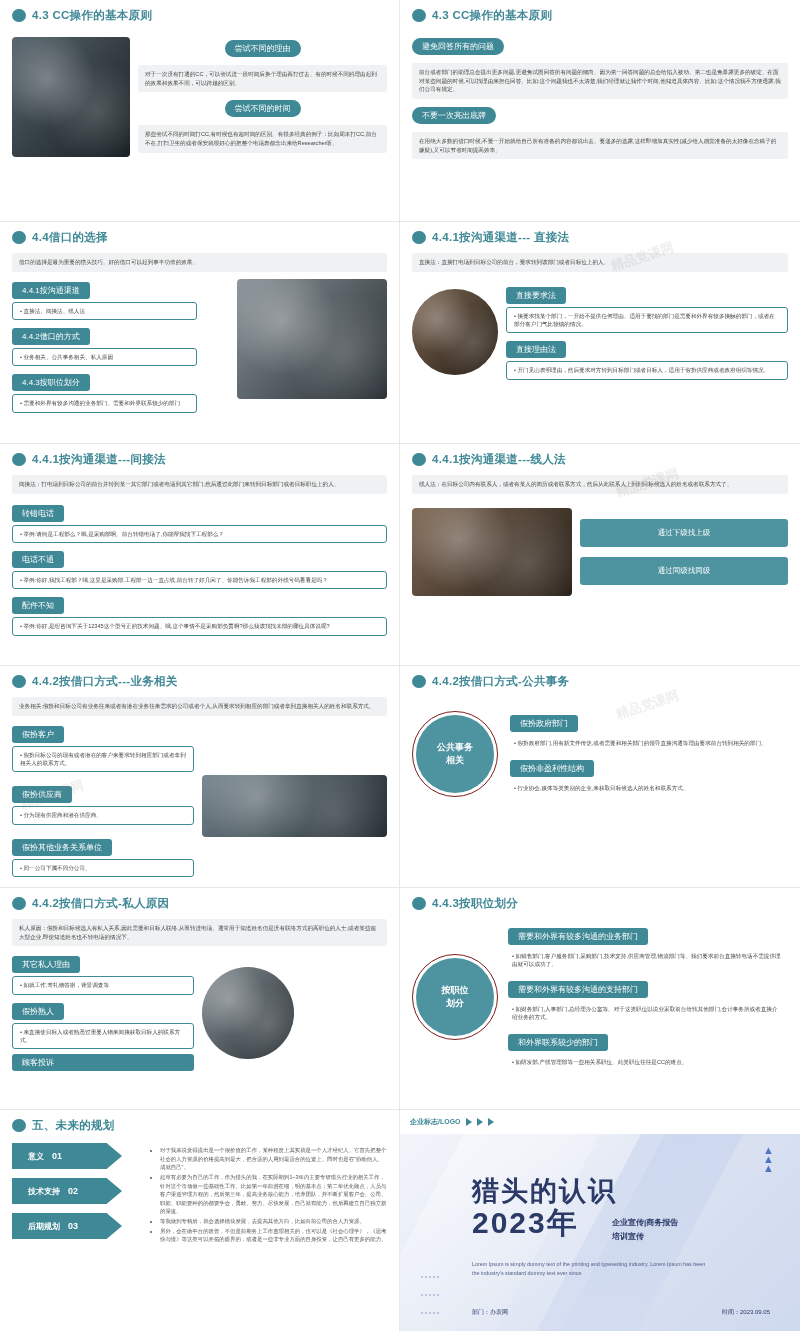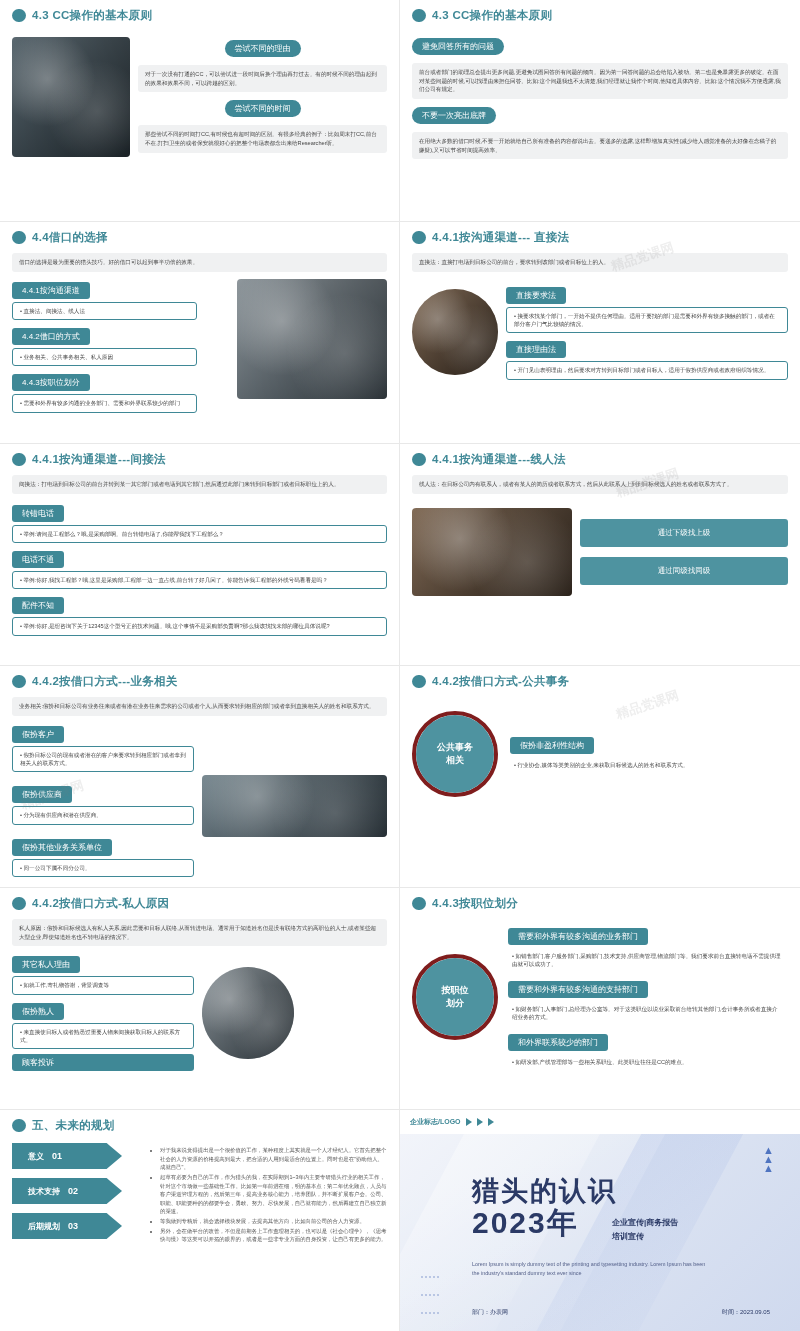--- a/index.html
+++ b/index.html
@@ -141,21 +141,21 @@
   }
   .arrowbox .num { font-size:9px; }
 
   .circ-badge {
     width:78px;height:78px;border-radius:50%;
     background:#4e93a0;color:#fff;display:flex;align-items:center;justify-content:center;
     text-align:center;font-size:9px;font-weight:bold;line-height:1.45;
     flex:0 0 auto;
   }
   .circ-outline {
-    width:86px;height:86px;border-radius:50%;border:4px solid #7f1d1d;
+    width:86px;height:86px;border-radius:50%;border:1px solid #7f1d1d;
     display:flex;align-items:center;justify-content:center;flex:0 0 auto;
   }
 </style>
 </head>
 <body>
 
 <div class="grid">
 
   <div class="slide">
     <div class="head">
@@ -306,20 +306,24 @@
     <div class="head">
       <span class="tab"></span>
       <span class="head-title">4.4.2按借口方式-公共事务</span>
     </div>
     <div class="row" style="margin-top:22px; align-items:center; gap:12px;">
       <div class="circ-outline">
         <div class="circ-badge" style="white-space:pre-line;">公共事务
 相关</div>
       </div>
       <div class="col" style="flex:1;">
+        <div>
+          <div class="bar-title">假扮政府部门</div>
+          <div class="pill-out" style="border:none;padding-left:4px;">• 假扮政府部门,用有新文件传达,或者需要和相关部门的领导直接沟通等理由要求前台转到相关的部门。</div>
+        </div>
         <div>
           <div class="bar-title">假扮非盈利性结构</div>
           <div class="pill-out" style="border:none;padding-left:4px;">• 行业协会,媒体等类美别的企业,来获取目标候选人的姓名和联系方式。</div>
         </div>
       </div>
     </div>
   </div>
 
   <div class="slide">
     <div class="head">

